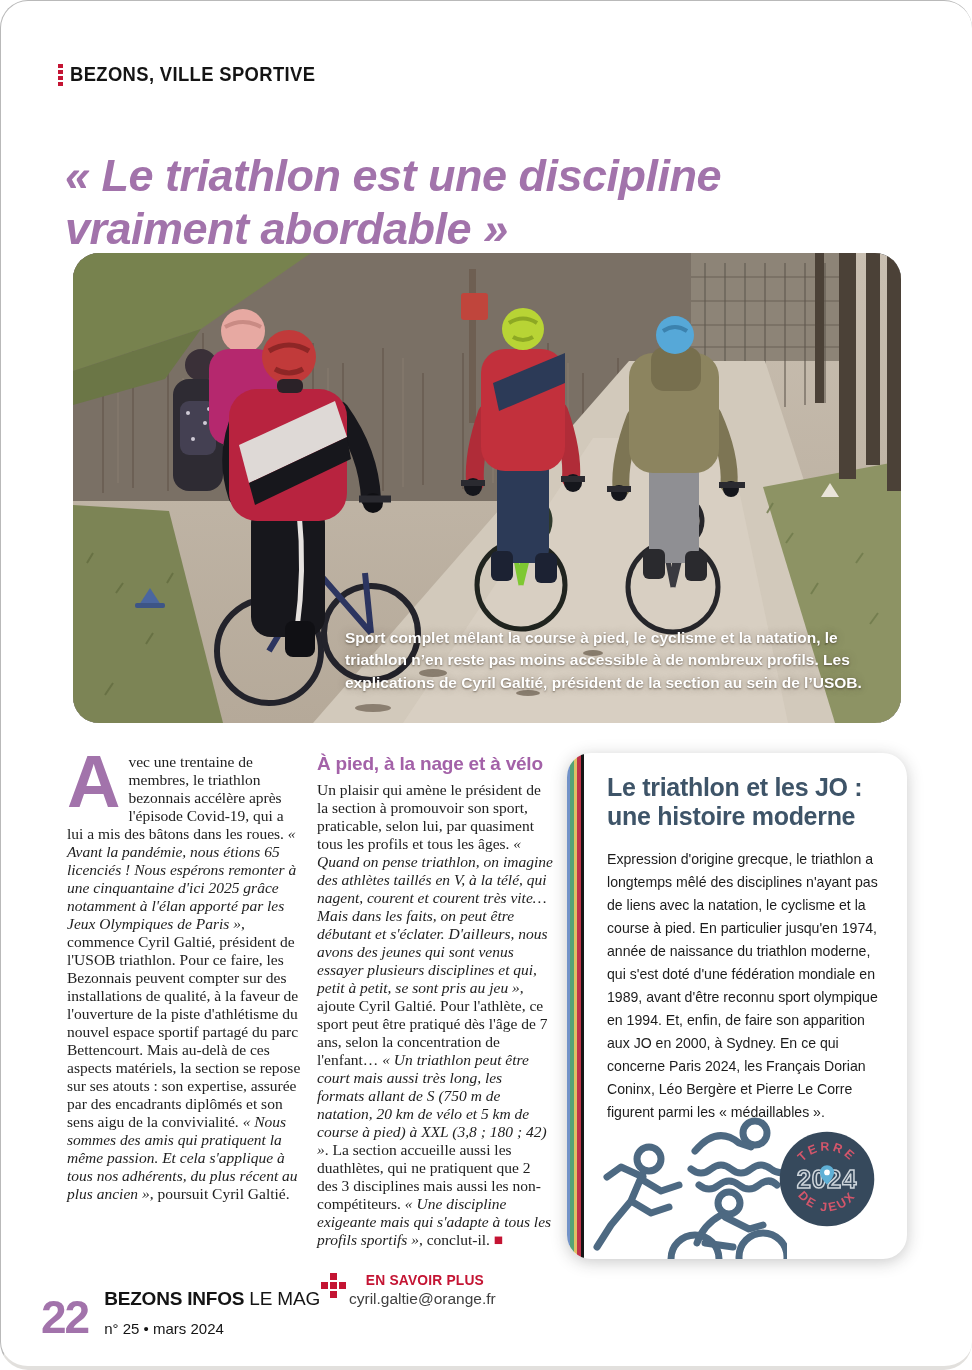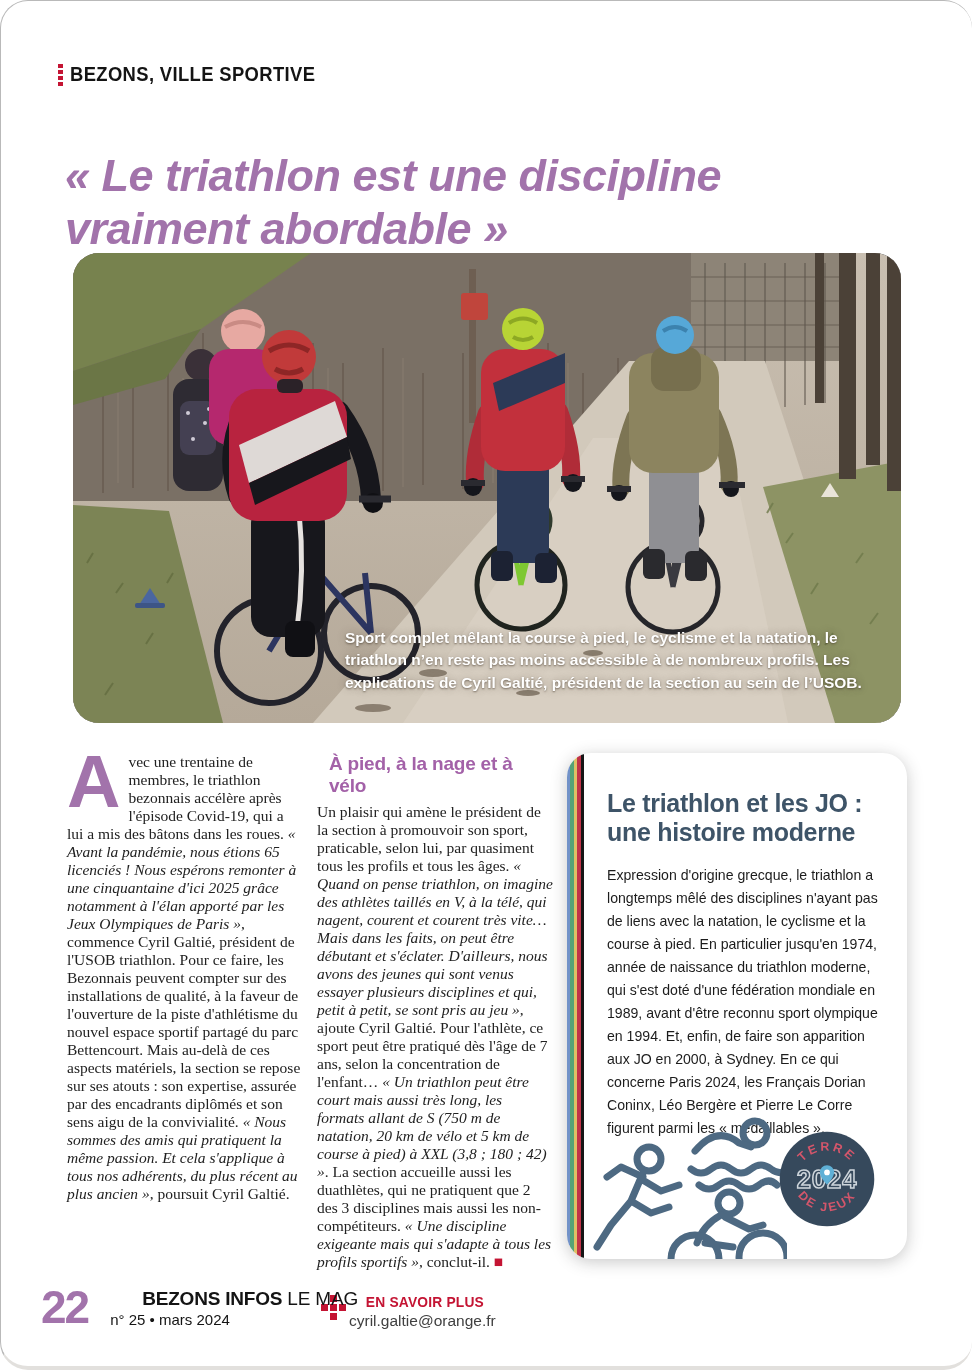--- a/index.html
+++ b/index.html
@@ -28,50 +28,50 @@
   .hero-caption{
     position:absolute;left:272px;top:374px;width:540px;
     color:#fff;font-weight:800;font-size:15.5px;line-height:1.45;
     text-shadow:0 1px 2px rgba(70,58,45,.65),0 0 8px rgba(70,58,45,.35);
   }
   
   .columns{position:absolute;top:752px;left:66px;display:grid;grid-template-columns:236px 236px 340px;column-gap:14px;}
   .body-text{font-family:"Liberation Serif",serif;font-size:15.5px;line-height:18px;color:#212121;text-align:left;}
   .body-text .it{font-style:italic;}
   .dropcap{float:left;font-family:"Liberation Sans",sans-serif;font-weight:900;font-size:74px;line-height:54px;color:#a273ab;margin:2px 8px 0 0;}
-  .col-heading{font-weight:900;font-size:19px;color:#a361a8;margin:0 0 6px 12px;letter-spacing:-.2px;}
+  .col-heading{font-weight:900;font-size:19px;color:#a361a8;margin:0 0 6px 0;letter-spacing:-.2px;}
   
   .more{display:flex;align-items:flex-start;gap:3px;margin-top:22px;margin-left:4px;text-align:right;}
   .more-icon{display:grid;grid-template-columns:repeat(3,7px);grid-template-rows:repeat(3,7px);gap:2px;margin-top:2px;}
   .more-icon i{display:block;}
   .more-icon i.on{background:#c41433;}
   .more-label{font-weight:900;font-size:15px;color:#c41433;letter-spacing:.2px;transform:scaleX(.92);transform-origin:0 0;white-space:nowrap;}
   .more-email{font-size:15.5px;color:#404040;margin-top:2px;}
   
   .card{
     position:relative;width:340px;height:506px;background:#ffffff;border-radius:24px;
     box-shadow:0 3px 16px rgba(40,40,40,.25);overflow:hidden;box-sizing:border-box;
-    padding:36px 28px 0 40px;
+    padding:20px 28px 0 40px;
   }
   .card::before{
     content:"";position:absolute;left:0;top:0;bottom:0;width:17px;
     background:linear-gradient(to right,#7292c8 0 3.5px,#55a376 3.5px 7px,#dec064 7px 10.5px,#c03349 10.5px 14px,#161616 14px 17px);
   }
   .card-title{font-weight:900;font-size:25px;line-height:1.16;color:#3e5468;letter-spacing:-.3px;margin:0 0 16px 0;}
   .card-body{font-size:15px;line-height:23px;color:#1c1c1c;transform:scaleX(.94);transform-origin:0 0;width:106%;}
   .card-art{position:absolute;left:20px;right:20px;bottom:0;height:160px;}
   .picto{position:absolute;left:0;bottom:-8px;width:200px;height:160px;}
   .badge{position:absolute;right:8px;bottom:28px;width:104px;height:104px;}
   
-  .footer{position:absolute;left:40px;top:1284px;display:flex;gap:22px;align-items:center;}
+  .footer{position:absolute;left:40px;top:1284px;display:flex;gap:16px;align-items:flex-end;}
   .footer-num{font-weight:900;font-size:46px;line-height:40px;color:#a273ab;letter-spacing:-2px;}
   .footer-right{margin-top:3px;}
   .footer-line1{font-size:19px;color:#141414;letter-spacing:-.2px;}
-  .footer-line1 .b{font-weight:900;margin-left:32px;}
-  .footer-line2{font-size:15px;color:#141414;margin-top:1px;}
+  .footer-line1 .b{font-weight:900;}
+  .footer-line2{font-size:15px;color:#141414;margin-top:10px;}
 </style>
 </head>
 <body>
 
 <div class="page">
 
   <div class="kicker">
     <span class="kicker-dots">
         <i></i>
         <i></i>

